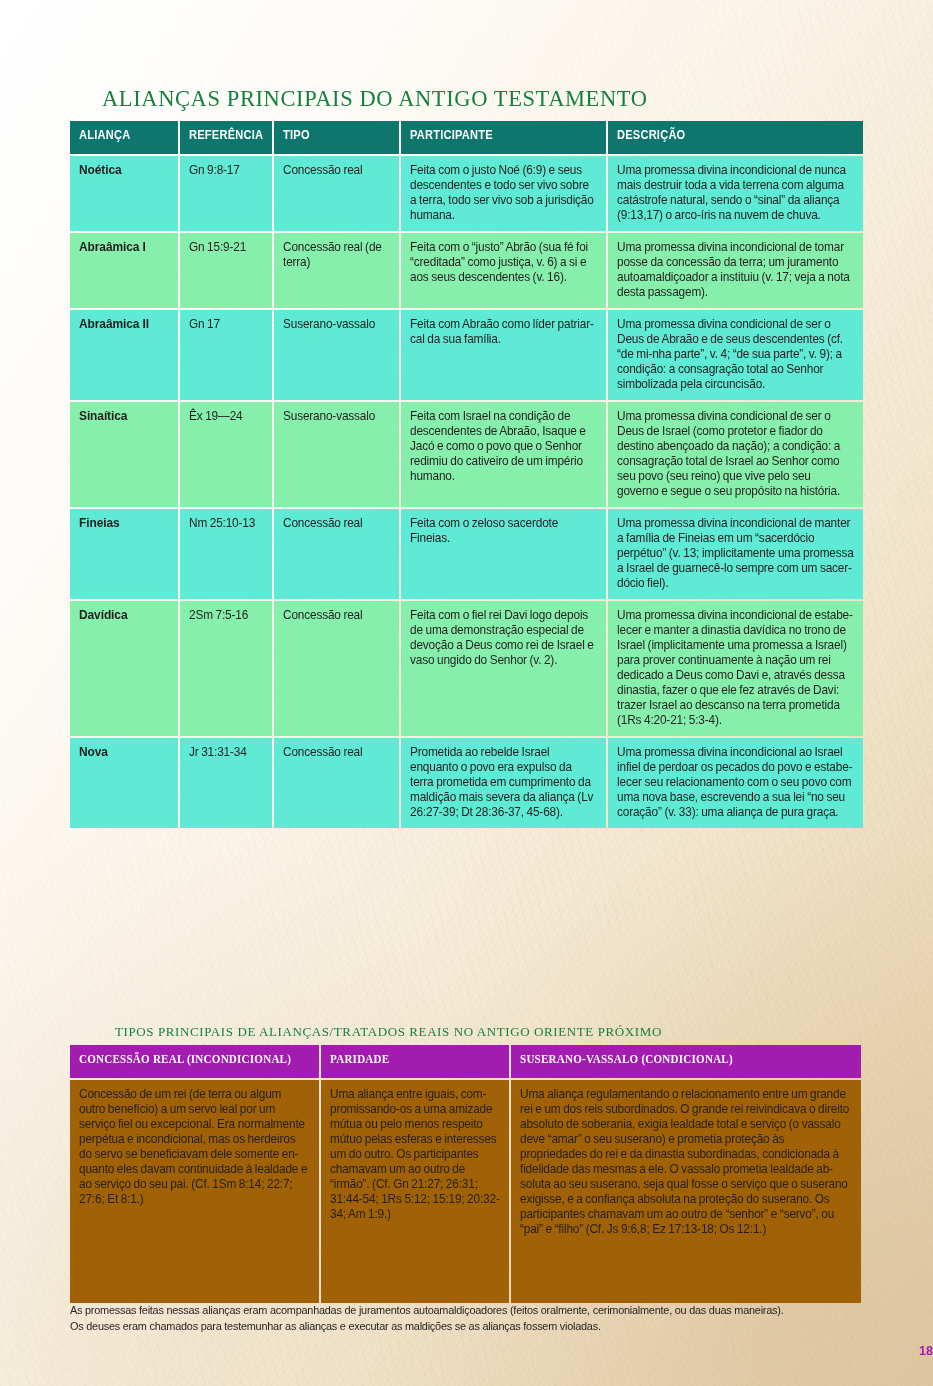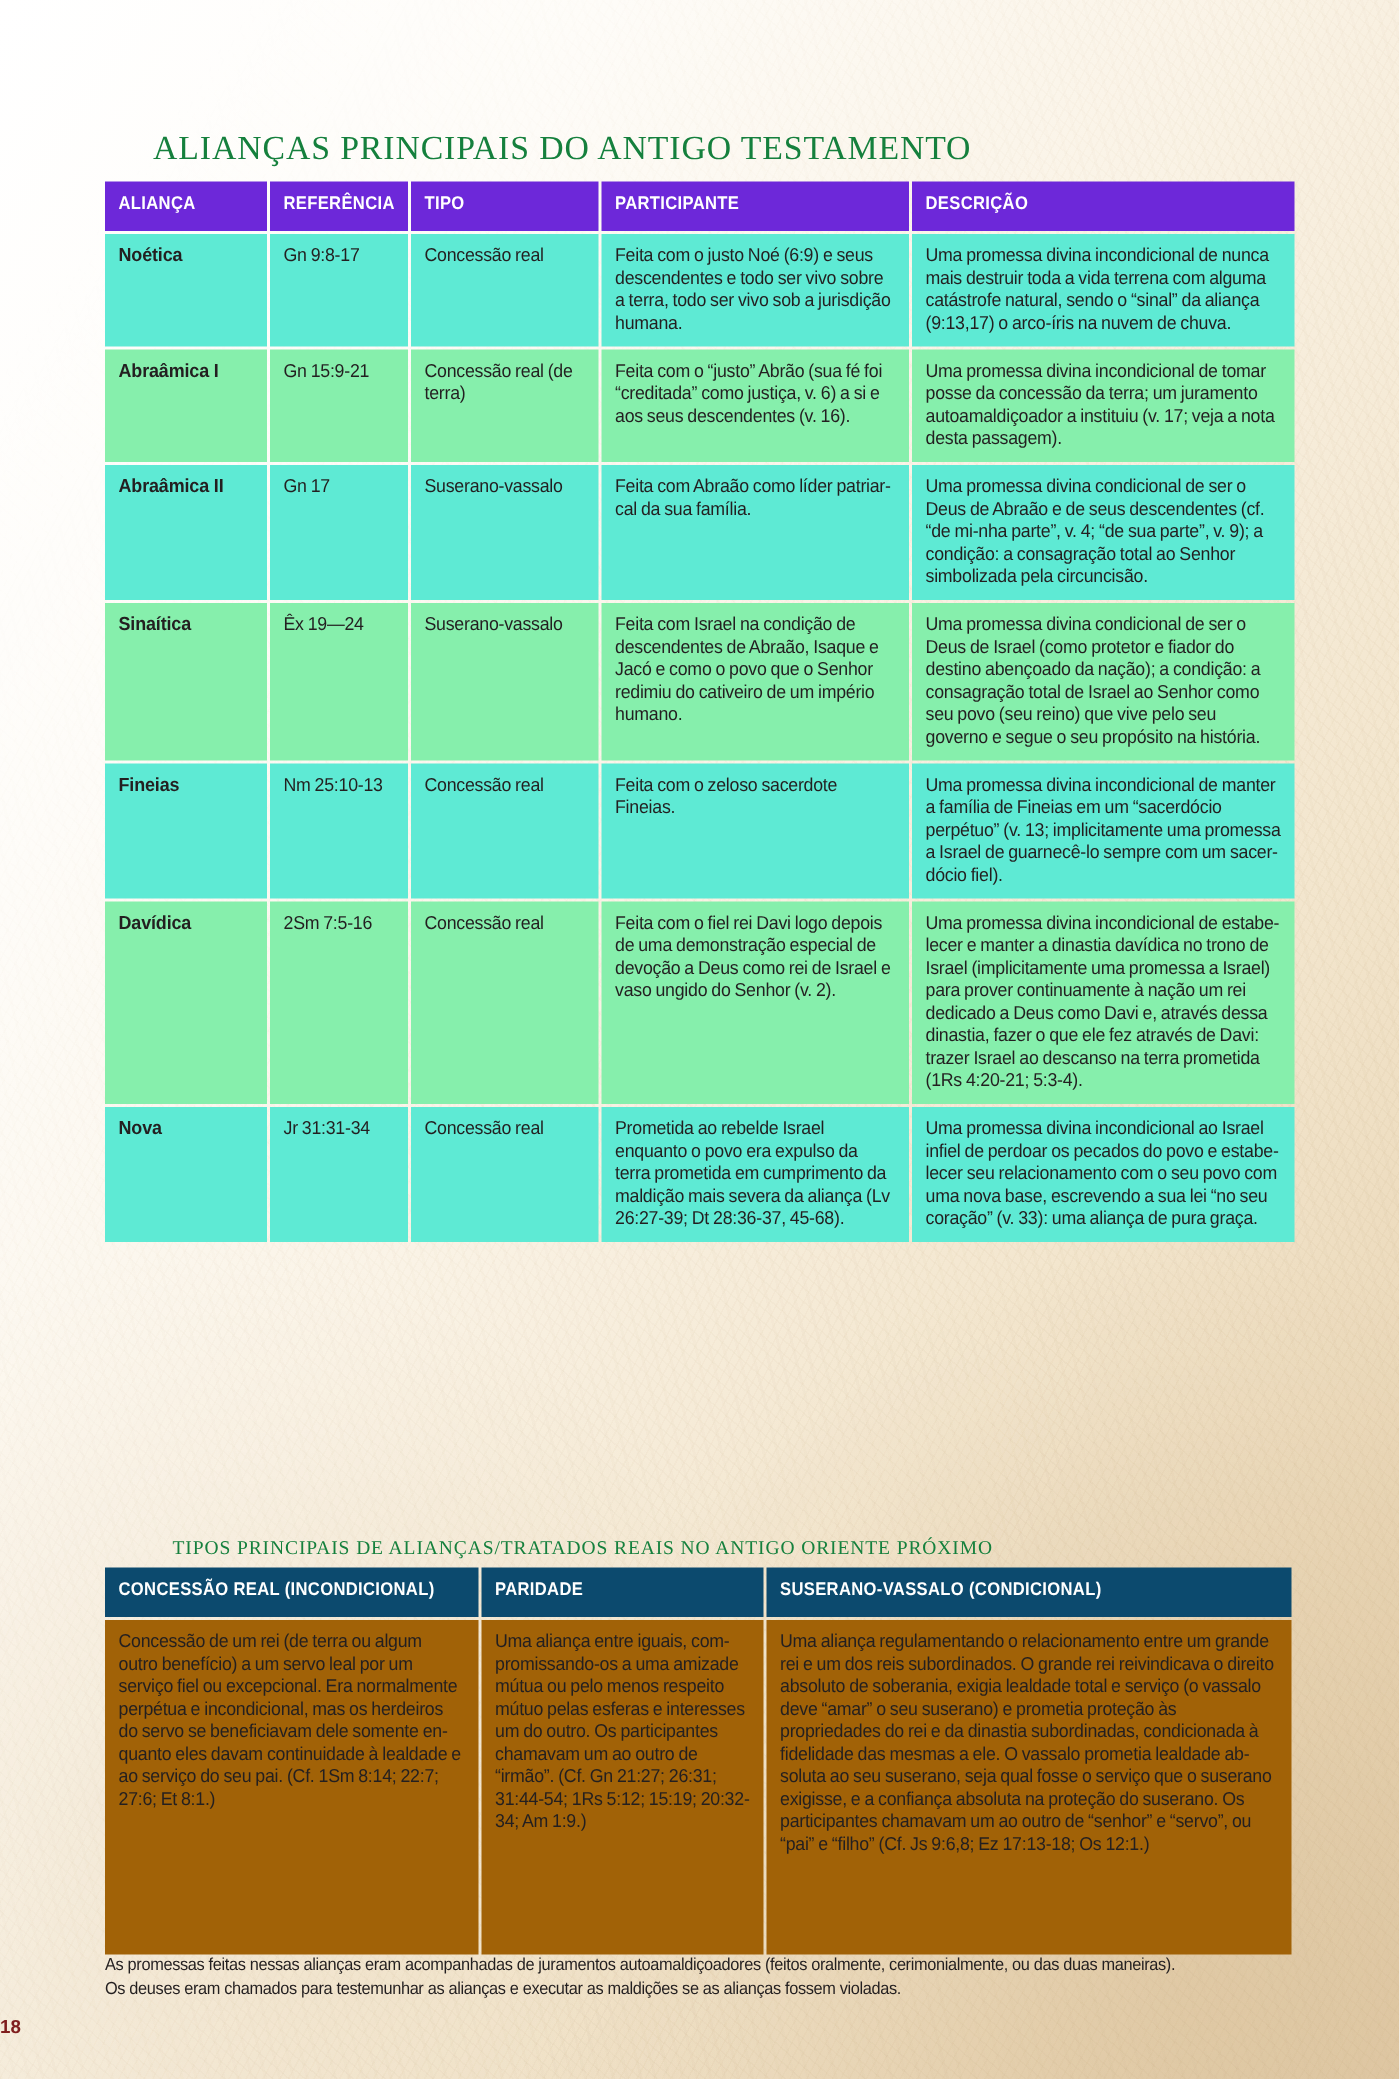--- a/index.html
+++ b/index.html
@@ -107,43 +107,43 @@
     height: 18px;
   }
   th.hd .hd-text {
     display: block;
     transform: scaleX(0.9);
     transform-origin: left center;
     width: 111%;
   }
 
   
-  #covenant-table th.hd { background: #6d28d9; }
+  #covenant-table th.hd { background: #0f766e; }
   #covenant-table tr.row-dark td { background: #5eead4; }
   #covenant-table tr.row-light td { background: #86efac; }
 
   
-  #treaty-table th.hd { background: #0c4a6e; }
+  #treaty-table th.hd { background: #a21caf; font-family: Liberation Serif, serif; }
   #treaty-table td { background: #a16207; }
 
   
   .footer-note {
     font-size: 11.6px;
     line-height: 15.5px;
     color: #231f20;
     letter-spacing: -0.25px;
     transform: scaleX(0.94);
     transform-origin: left top;
     width: 106.4%;
   }
   .page-number {
-    text-align: left;
+    text-align: right;
     font-size: 12.5px;
     font-weight: bold;
-    color: #7f1d1d;
+    color: #a21caf;
   }
 </style>
 </head>
 <body>
 
 <div id="page-bg"></div>
 
 <div id="content">
 
   <div style="position:absolute; left:70px; top:86px;" class="section-title">ALIANÇAS PRINCIPAIS DO ANTIGO TESTAMENTO</div>

